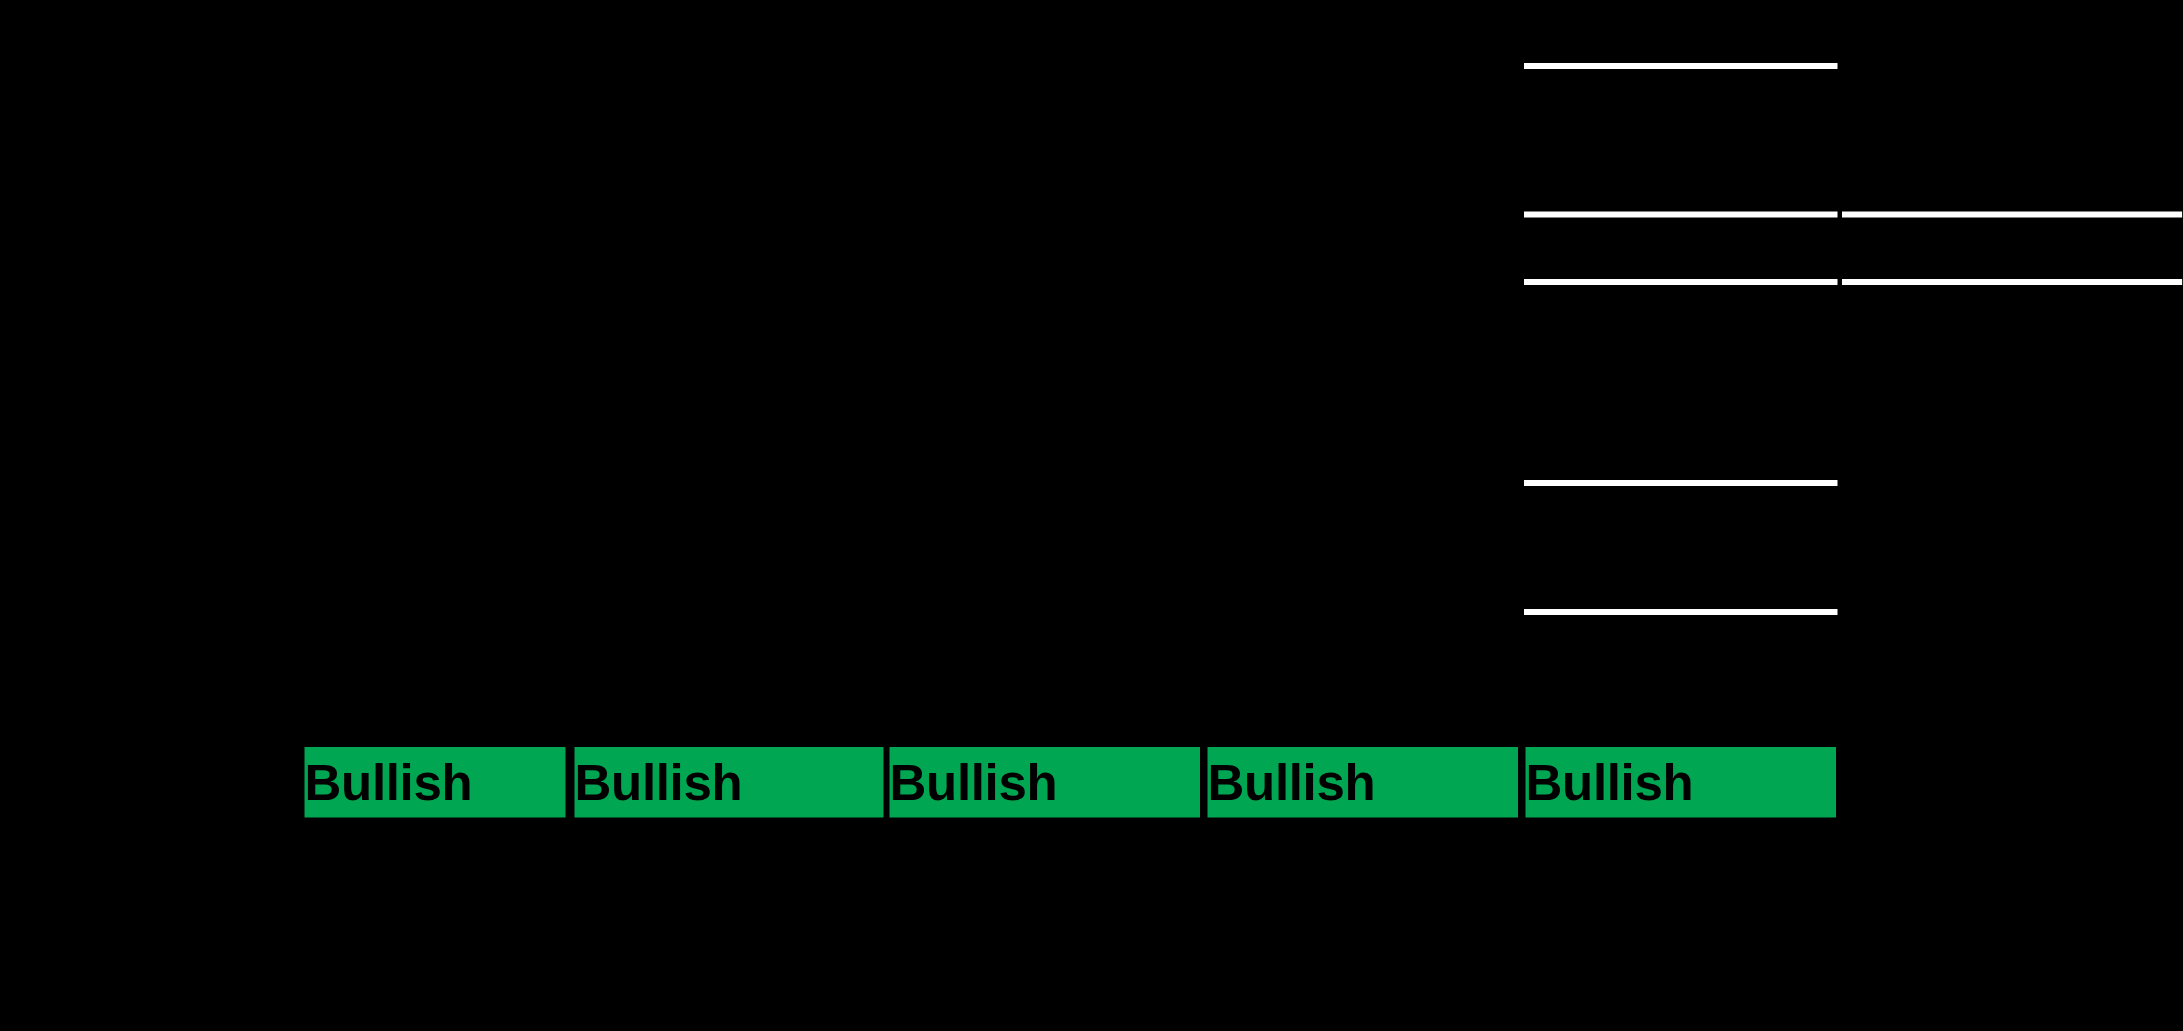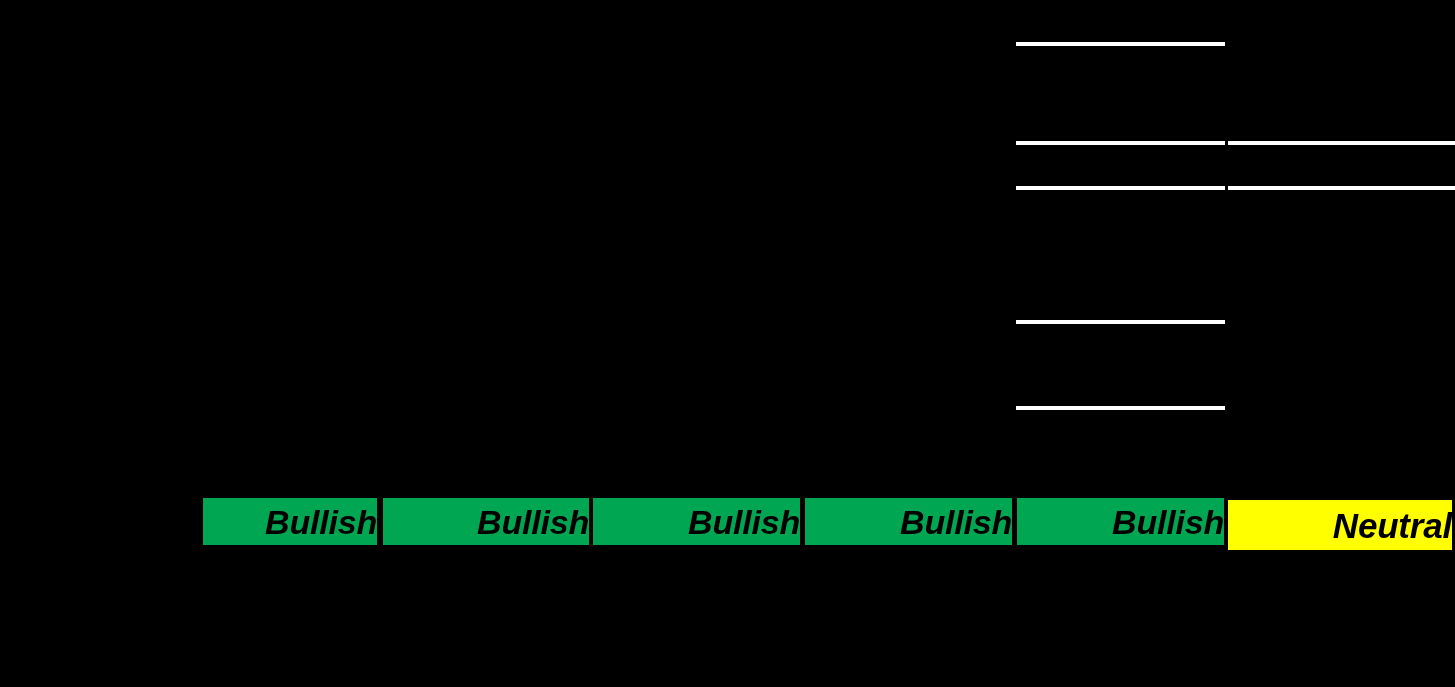--- a/index.html
+++ b/index.html
@@ -29,25 +29,24 @@
     left: 0;
     top: 0;
     width: 1455px;
     height: 687px;
     pointer-events: none;
   }
   .cell {
     position: absolute;
     display: flex;
     align-items: center;
-    justify-content: flex-end;
+    justify-content: flex-start;
     box-sizing: border-box;
     pointer-events: auto;
     cursor: default;
-    font-style: italic;
   }
   .cell .cell-label {
     font-size: 34px;
     font-weight: bold;
     color: #000000;
     line-height: 1;
     letter-spacing: -0.2px;
     white-space: nowrap;
   }
   .cell.bullish  { background: #00A651; }
@@ -78,18 +77,15 @@
       </div>
       <div class="cell bullish" style="left: 593px; top: 498px; width: 207px; height: 47px; background: rgb(0, 166, 81);">
         <span class="cell-label">Bullish</span>
       </div>
       <div class="cell bullish" style="left: 805px; top: 498px; width: 207px; height: 47px; background: rgb(0, 166, 81);">
         <span class="cell-label">Bullish</span>
       </div>
       <div class="cell bullish" style="left: 1017px; top: 498px; width: 207px; height: 47px; background: rgb(0, 166, 81);">
         <span class="cell-label">Bullish</span>
       </div>
-      <div class="cell neutral" style="left: 1228px; top: 500px; width: 224px; height: 50px; background: rgb(255, 255, 0);">
-        <span class="cell-label">Neutral</span>
-      </div>
     </div>
 
 </div>
 
 </body></html>

